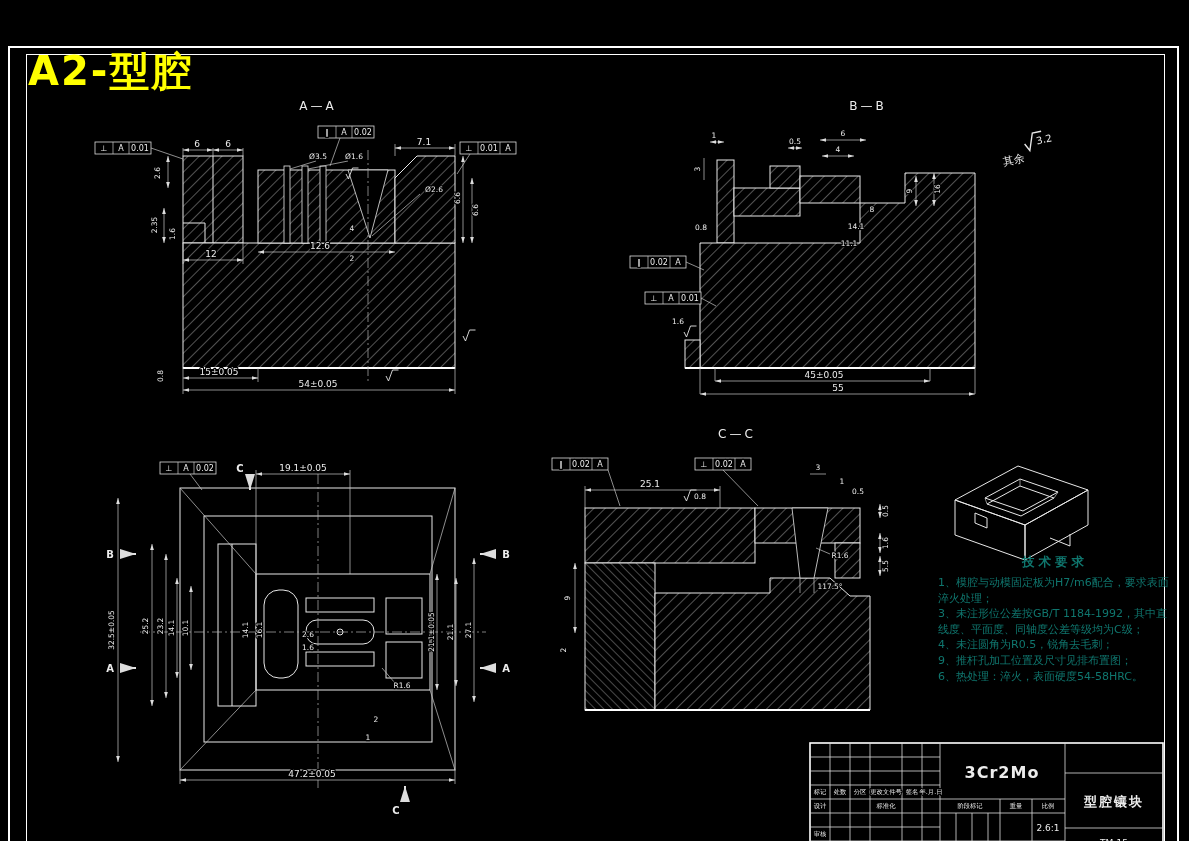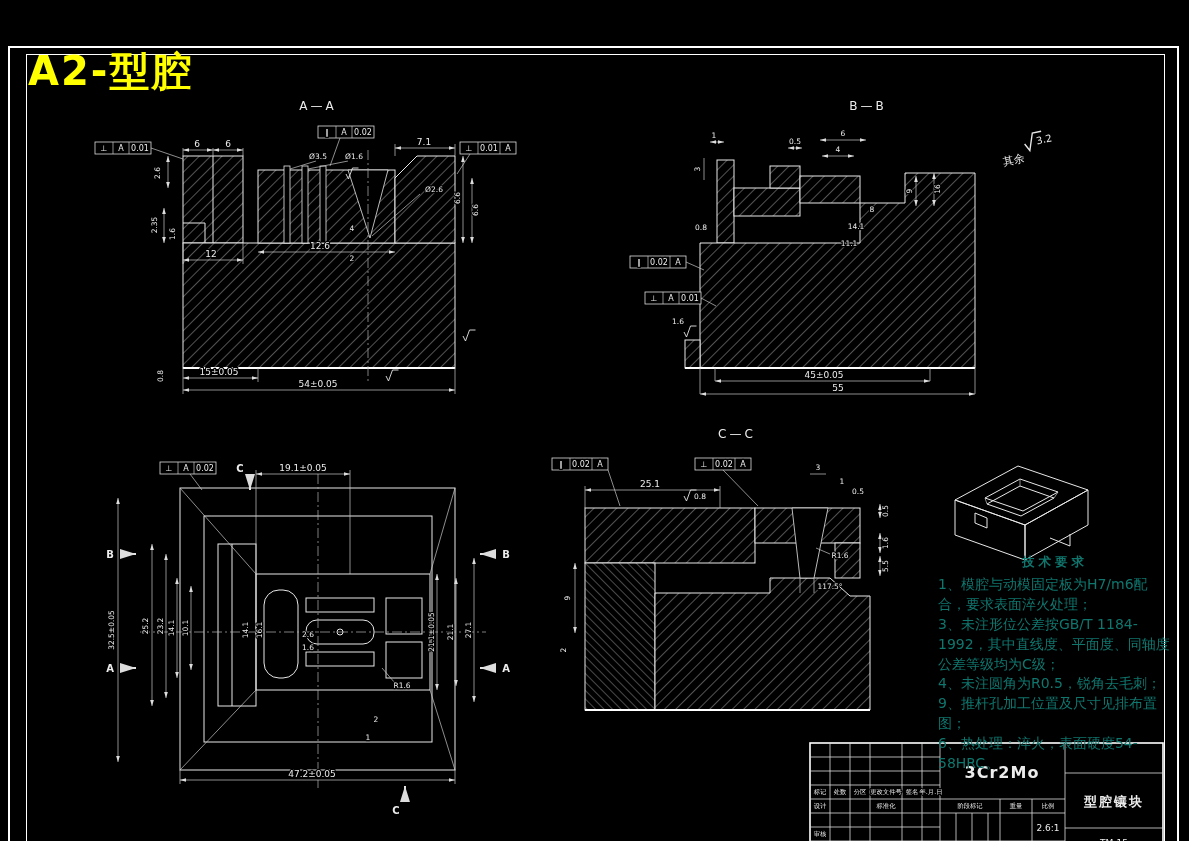--- a/index.html
+++ b/index.html
@@ -26,21 +26,21 @@
   .dl{stroke:#c9c9c9;stroke-width:0.7;fill:none;}
   .cl{stroke:#b5b5b5;stroke-width:0.7;stroke-dasharray:10 3 2 3;fill:none;}
   .hp{fill:url(#h1);stroke:#e8e8e8;stroke-width:1;}
   .hp2{fill:url(#h2);stroke:#e8e8e8;stroke-width:1;}
   .blk{fill:#000;stroke:#e8e8e8;stroke-width:0.8;}
   .gdtbox{fill:#000;stroke:#dddddd;stroke-width:0.8;}
   .tbl{stroke:#dddddd;stroke-width:0.8;fill:none;}
   .tblb{stroke:#ffffff;stroke-width:1.6;fill:none;}
   #tech{position:absolute;left:938px;top:516px;width:234px;color:#0f766e;z-index:4;}
   #tech .tech-title{text-align:center;font-size:12.5px;font-weight:bold;letter-spacing:4px;margin-bottom:4px;}
-  #tech .tech-line{font-size:14px;line-height:1.42;}
+  #tech .tech-line{font-size:11px;line-height:1.42;}
 </style>
 </head>
 <body>
 
 <div id="stage">
   <div class="frame-outer"></div>
   <div class="frame-inner"></div>
   <div id="sheet-title">A2-型腔</div>
 
   <svg width="1189" height="841" viewBox="0 0 1189 841">

